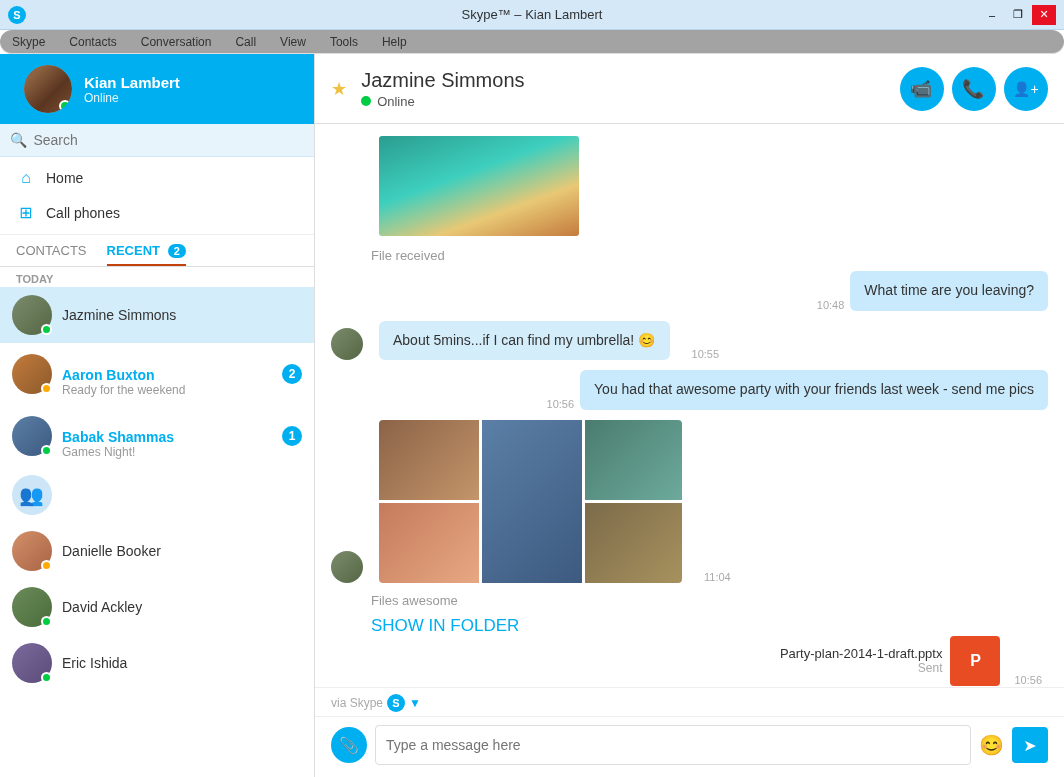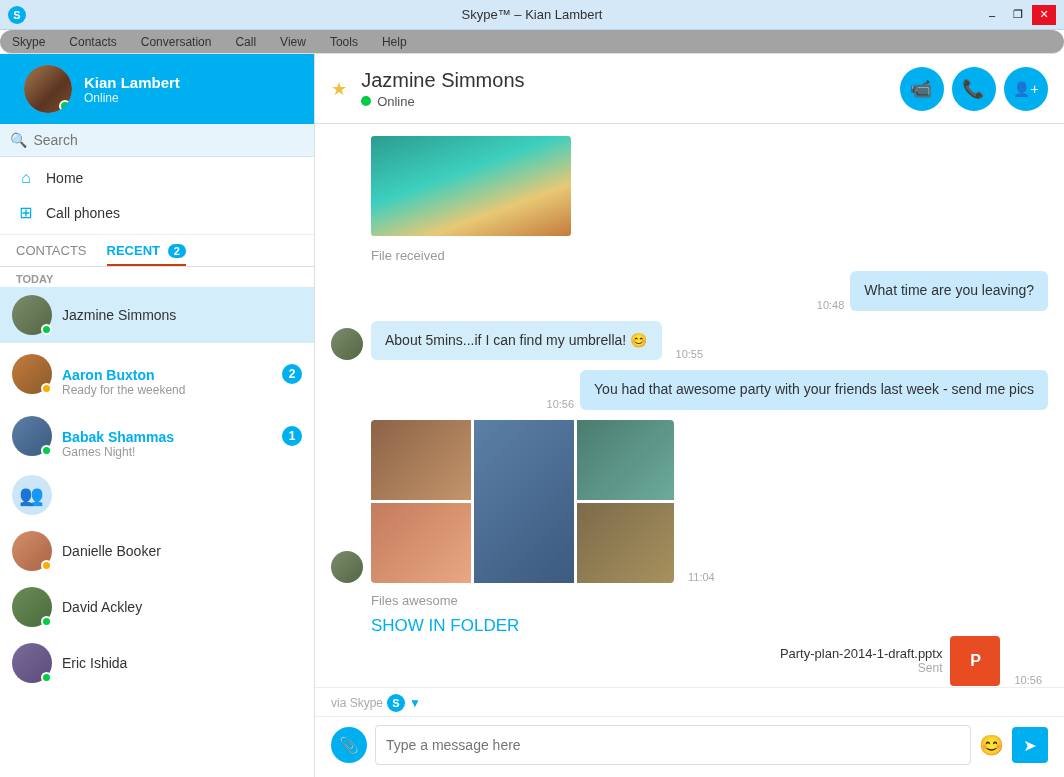--- a/index.html
+++ b/index.html
@@ -191,21 +191,21 @@
     .messages-area {
       flex: 1; overflow-y: auto;
       padding: 12px 16px;
       background: #fff;
       position: relative;
     }
 
     
     .msg-row { display: flex; margin-bottom: 10px; }
     .msg-row.sent { justify-content: flex-end; }
-    .msg-row.received { justify-content: flex-start; gap: 8px; }
+    .msg-row.received { justify-content: flex-start; gap: 16px; }
     .msg-avatar { width: 32px; height: 32px; border-radius: 50%; flex-shrink: 0; margin-top: auto; }
     .bubble {
       max-width: 520px; padding: 10px 14px;
       border-radius: 6px; font-size: 14px; line-height: 1.4;
     }
     .bubble.sent { background: #c8eafc; color: #333; }
     .bubble.received { background: #d4edfa; color: #333; }
     .msg-time { font-size: 11px; color: #aaa; align-self: flex-end; margin: 0 6px; white-space: nowrap; }
 
     .file-received-label { font-size: 13px; color: #999; margin: 4px 0 8px 40px; }

